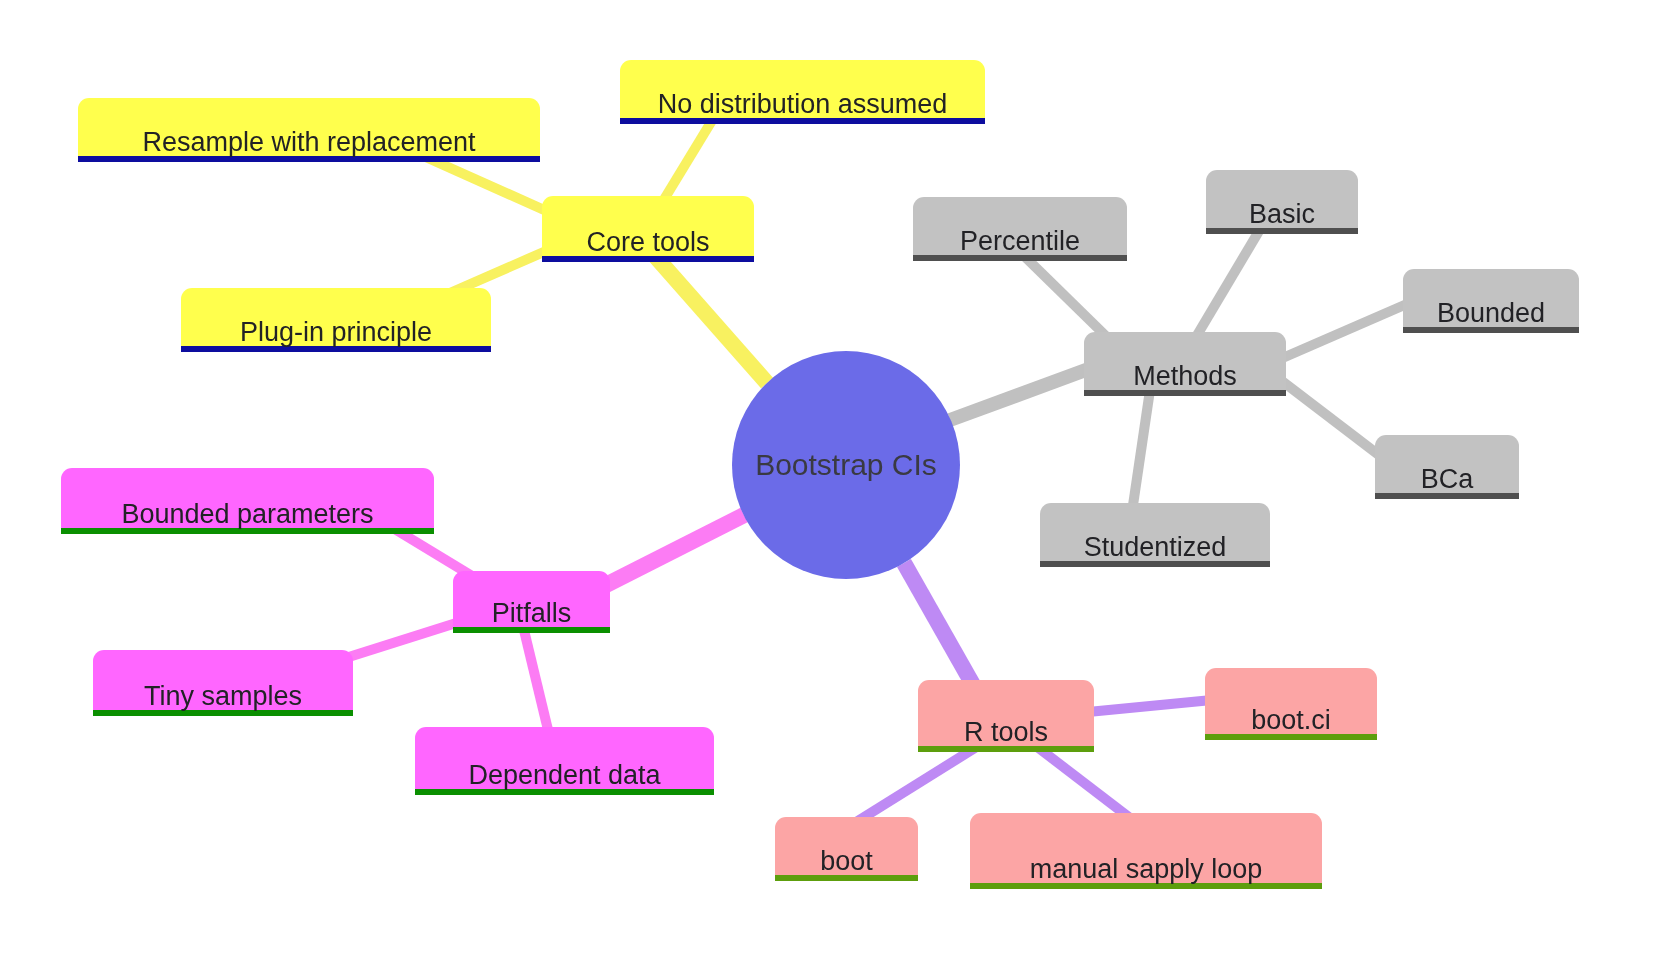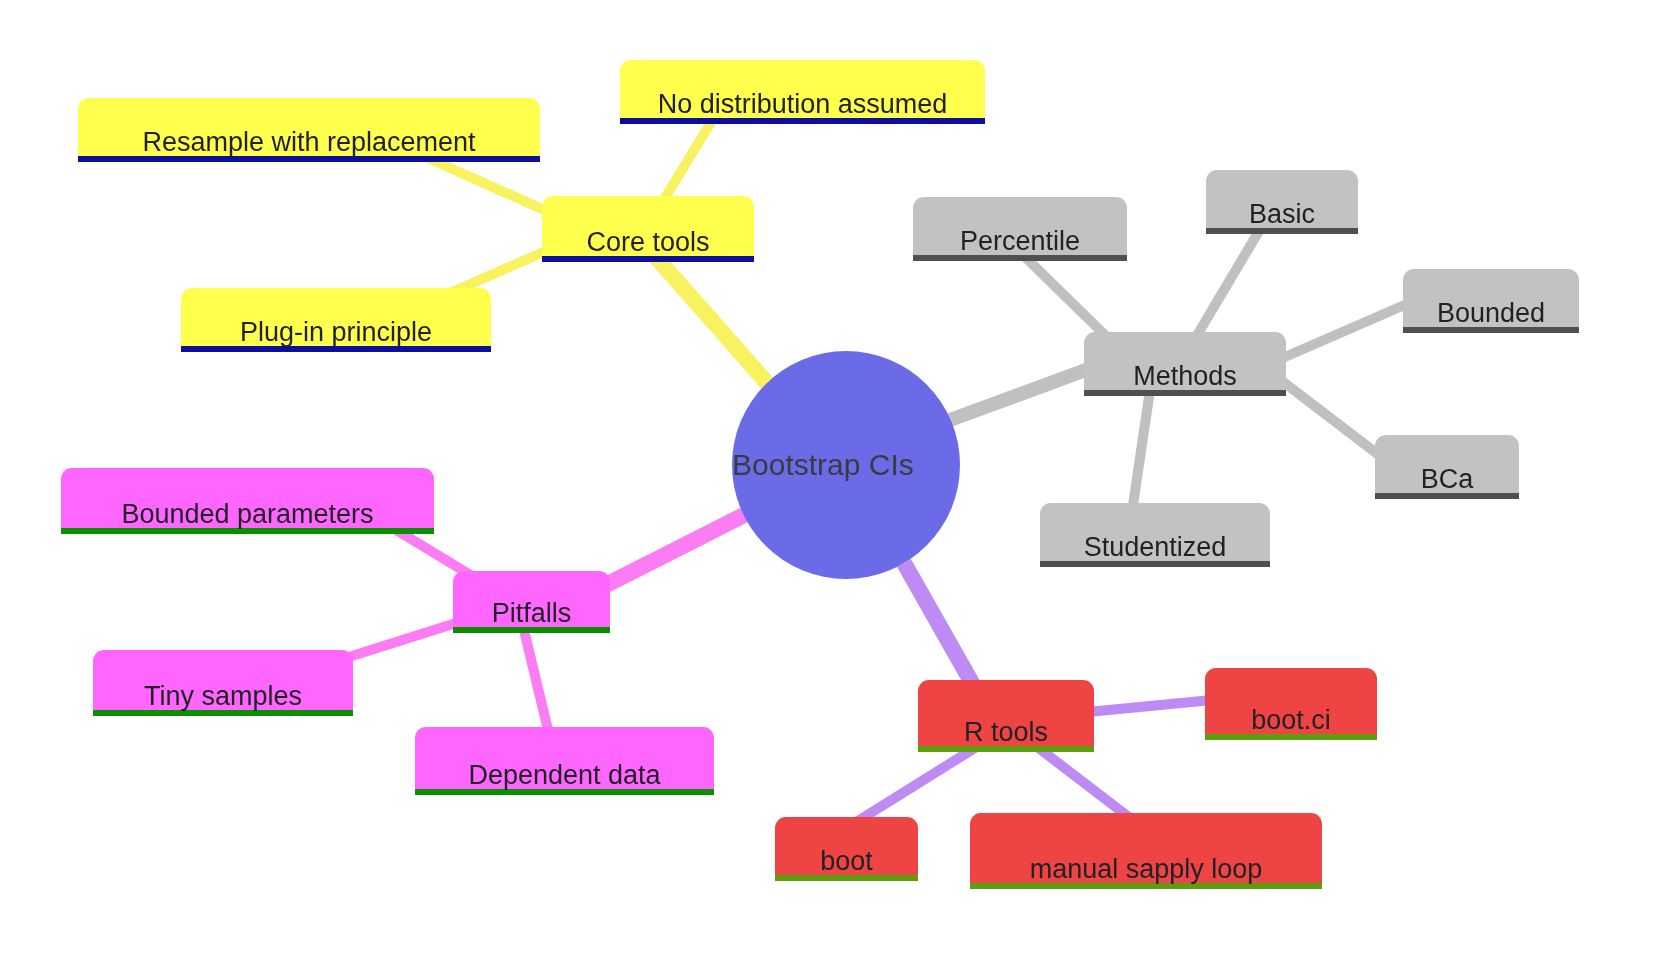--- a/index.html
+++ b/index.html
@@ -10,26 +10,26 @@
     position:absolute;z-index:2;box-sizing:border-box;
     display:flex;align-items:flex-end;justify-content:center;
     border-radius:11px 11px 0 0;
     font-size:27px;color:#222226;white-space:nowrap;
     cursor:pointer;
   }
   .node .lbl{line-height:1.05;}
   .yellow{background:#FFFF4D;border-bottom:6px solid #0D0D9E;}
   .gray{background:#C2C2C2;border-bottom:6px solid #4F4F4F;}
   .pink{background:#FF66FF;border-bottom:6px solid #0A8F00;text-align:right;}
-  .purple{background:#ef4444;border-bottom:6px solid #5D9E0D;}
+  .purple{background:#fca5a5;border-bottom:6px solid #5D9E0D;}
   #center-node{
     position:absolute;z-index:2;
     left:732px;top:351px;width:228px;height:228px;
     border-radius:50%;background:#6B6BE8;
-    display:flex;align-items:center;justify-content:flex-start;
+    display:flex;align-items:center;justify-content:center;
     font-size:30px;color:#3A3A42;cursor:pointer;
   }
 </style>
 </head>
 <body>
 
 <div id="canvas">
 
   <svg id="edges" width="1662" height="954">
 

